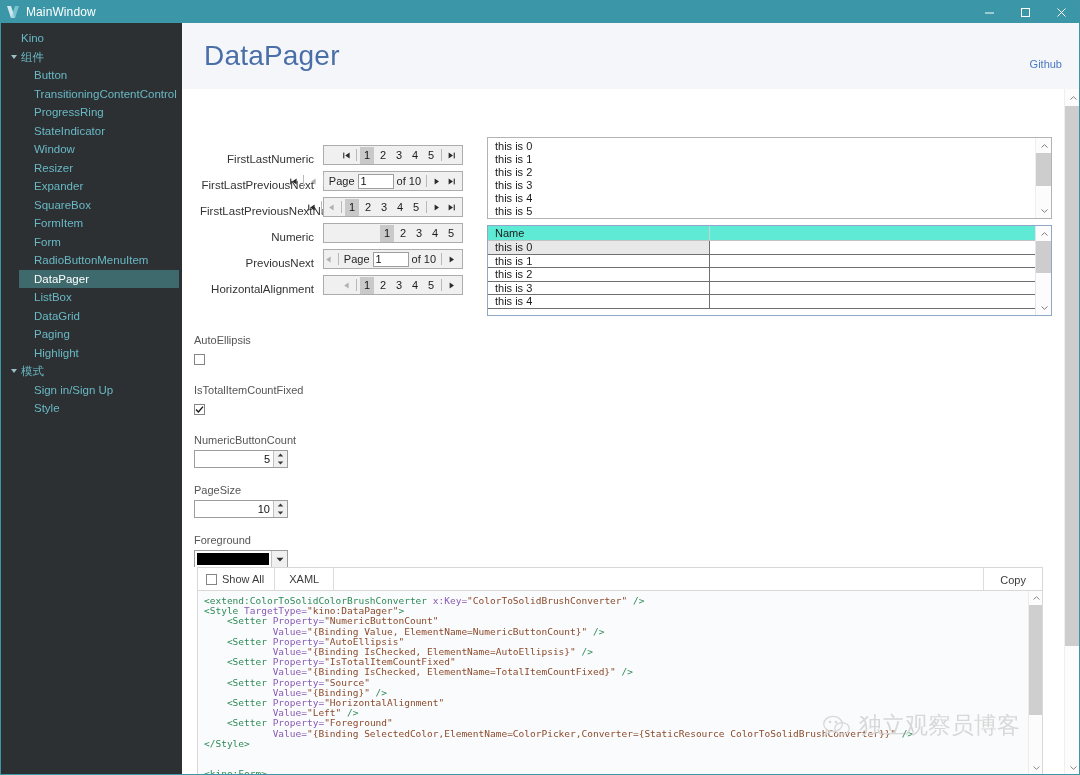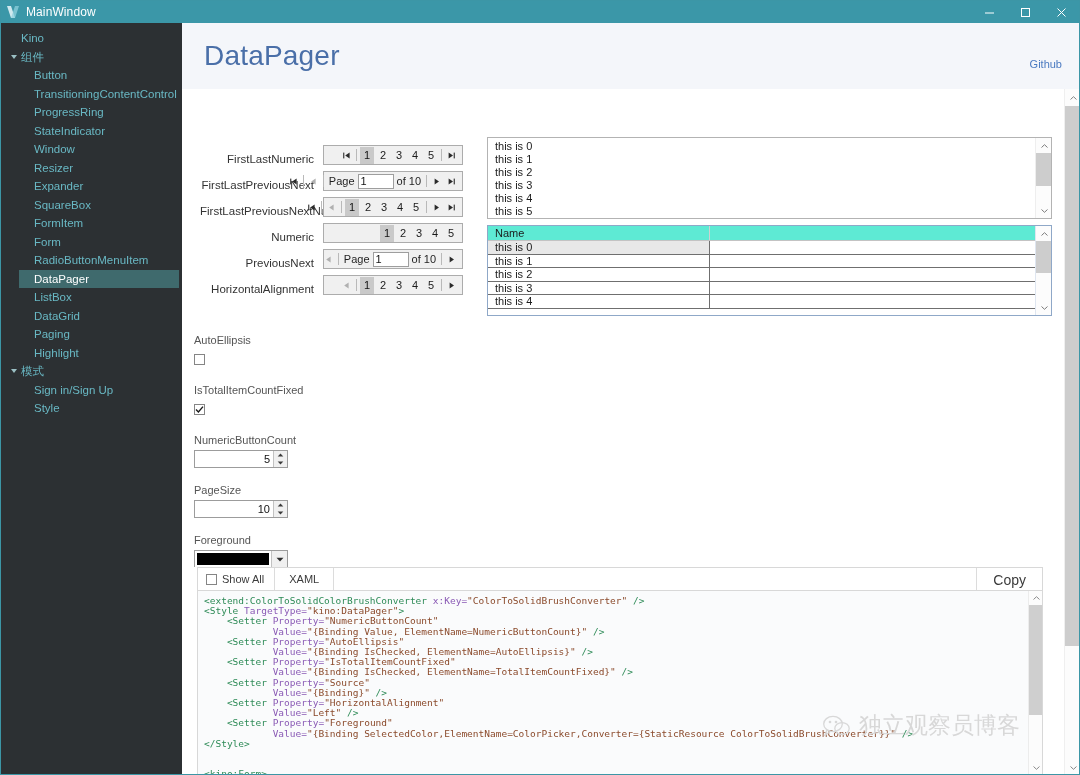--- a/index.html
+++ b/index.html
@@ -406,21 +406,21 @@
     color: #3b3b3b;
     cursor: pointer;
     border-right: 1px solid #dcdcdc;
   }
   .copy-btn {
     position: absolute;
     right: 0; top: 0;
     height: 23px;
     display: flex; align-items: center;
     padding: 0 16px;
-    font-size: 14px;
+    font-size: 11px;
     color: #3b3b3b;
     border-left: 1px solid #dcdcdc;
     cursor: pointer;
   }
   .code-body {
     position: relative;
     height: 186px;
     border: 1px solid #d8d8d8;
     background: #fafbfc;
     overflow: hidden;

